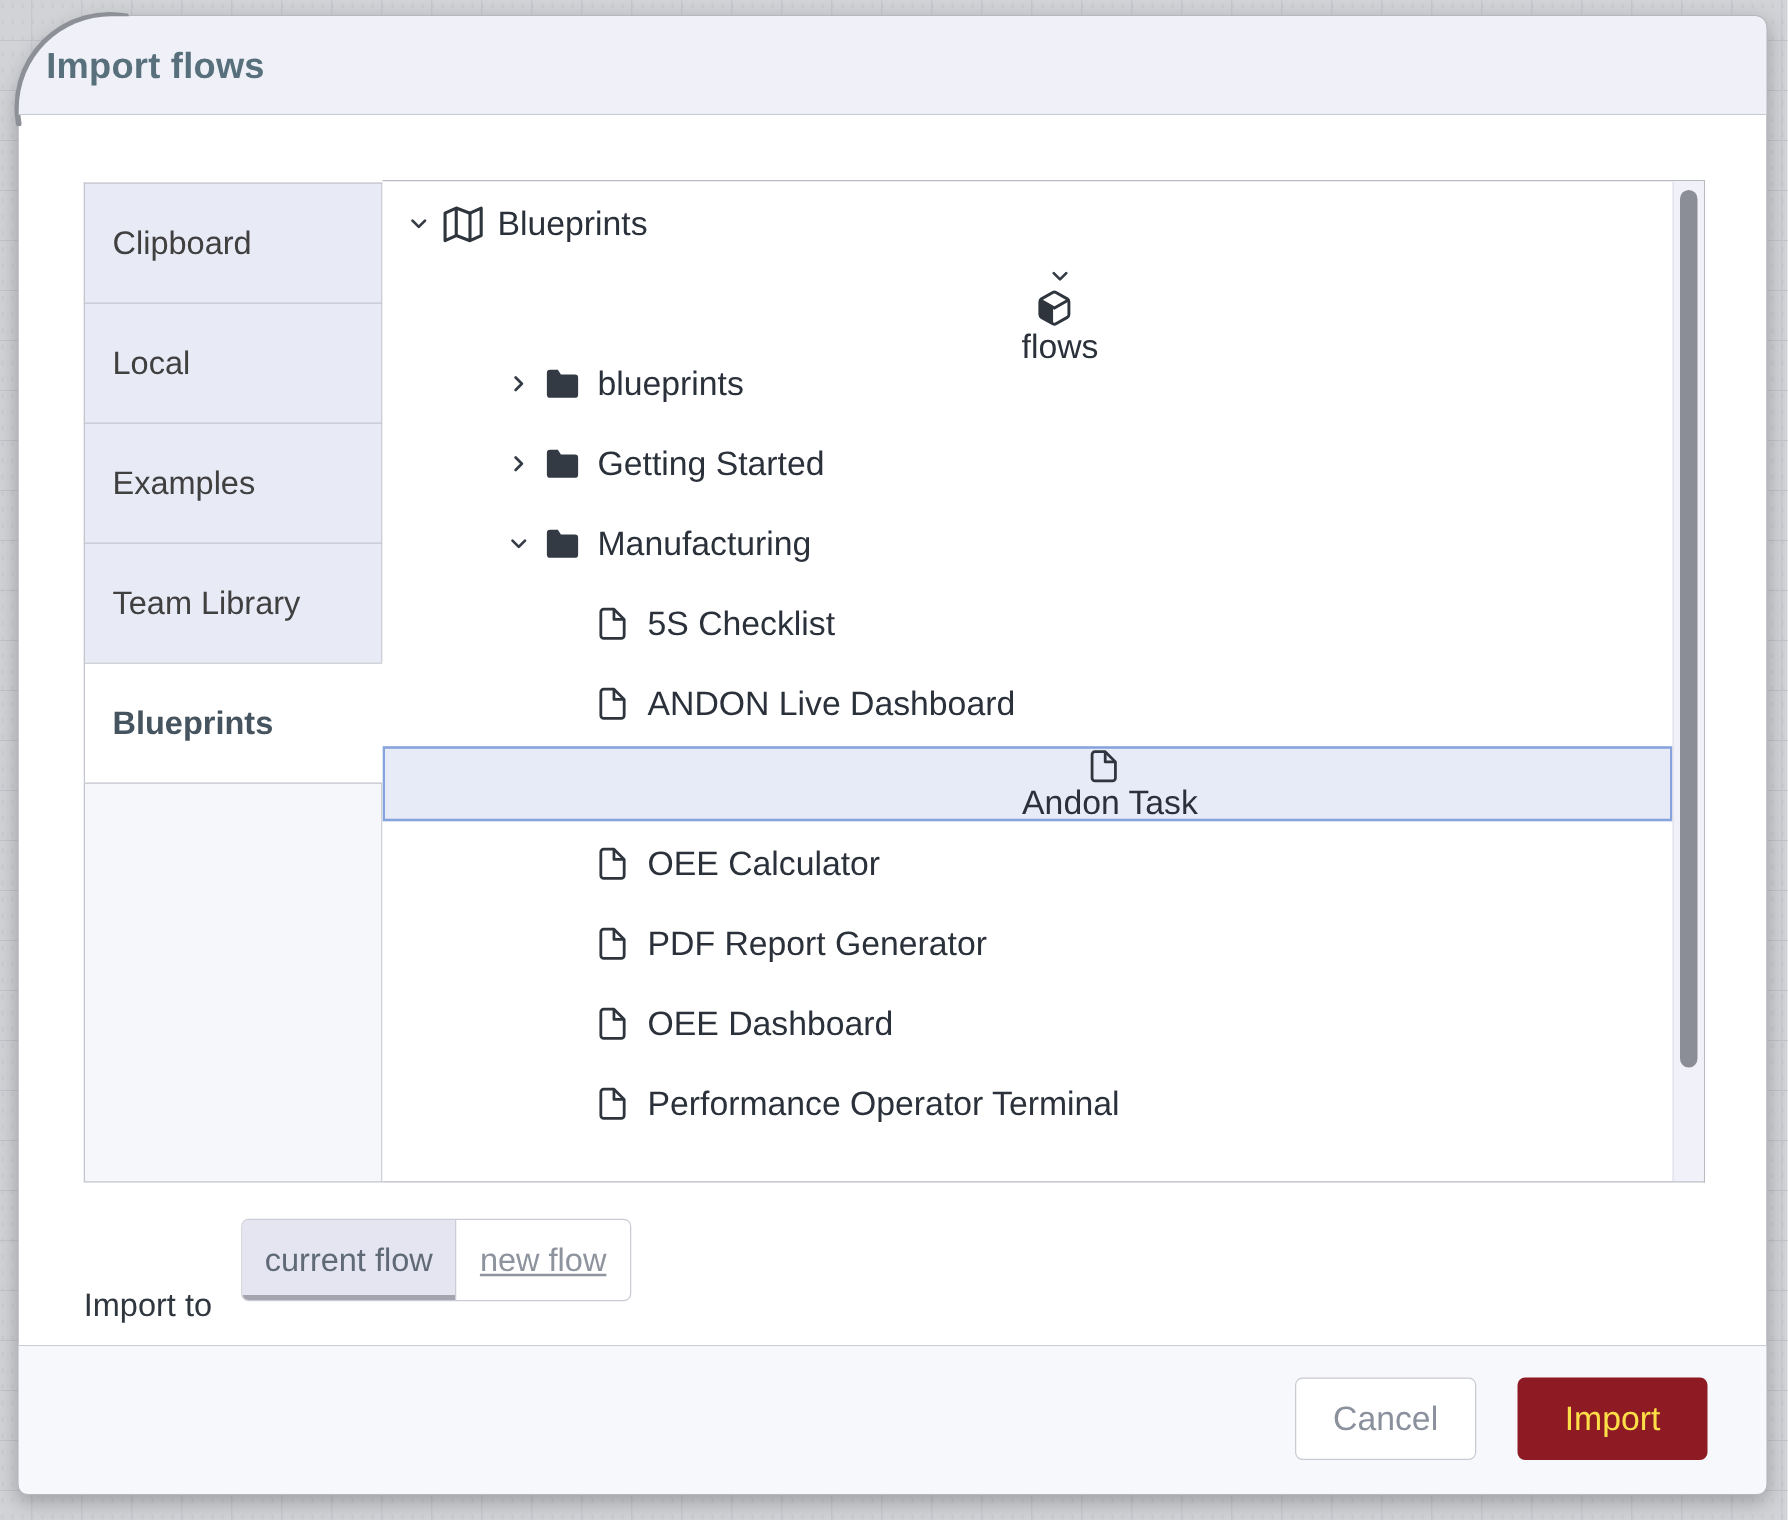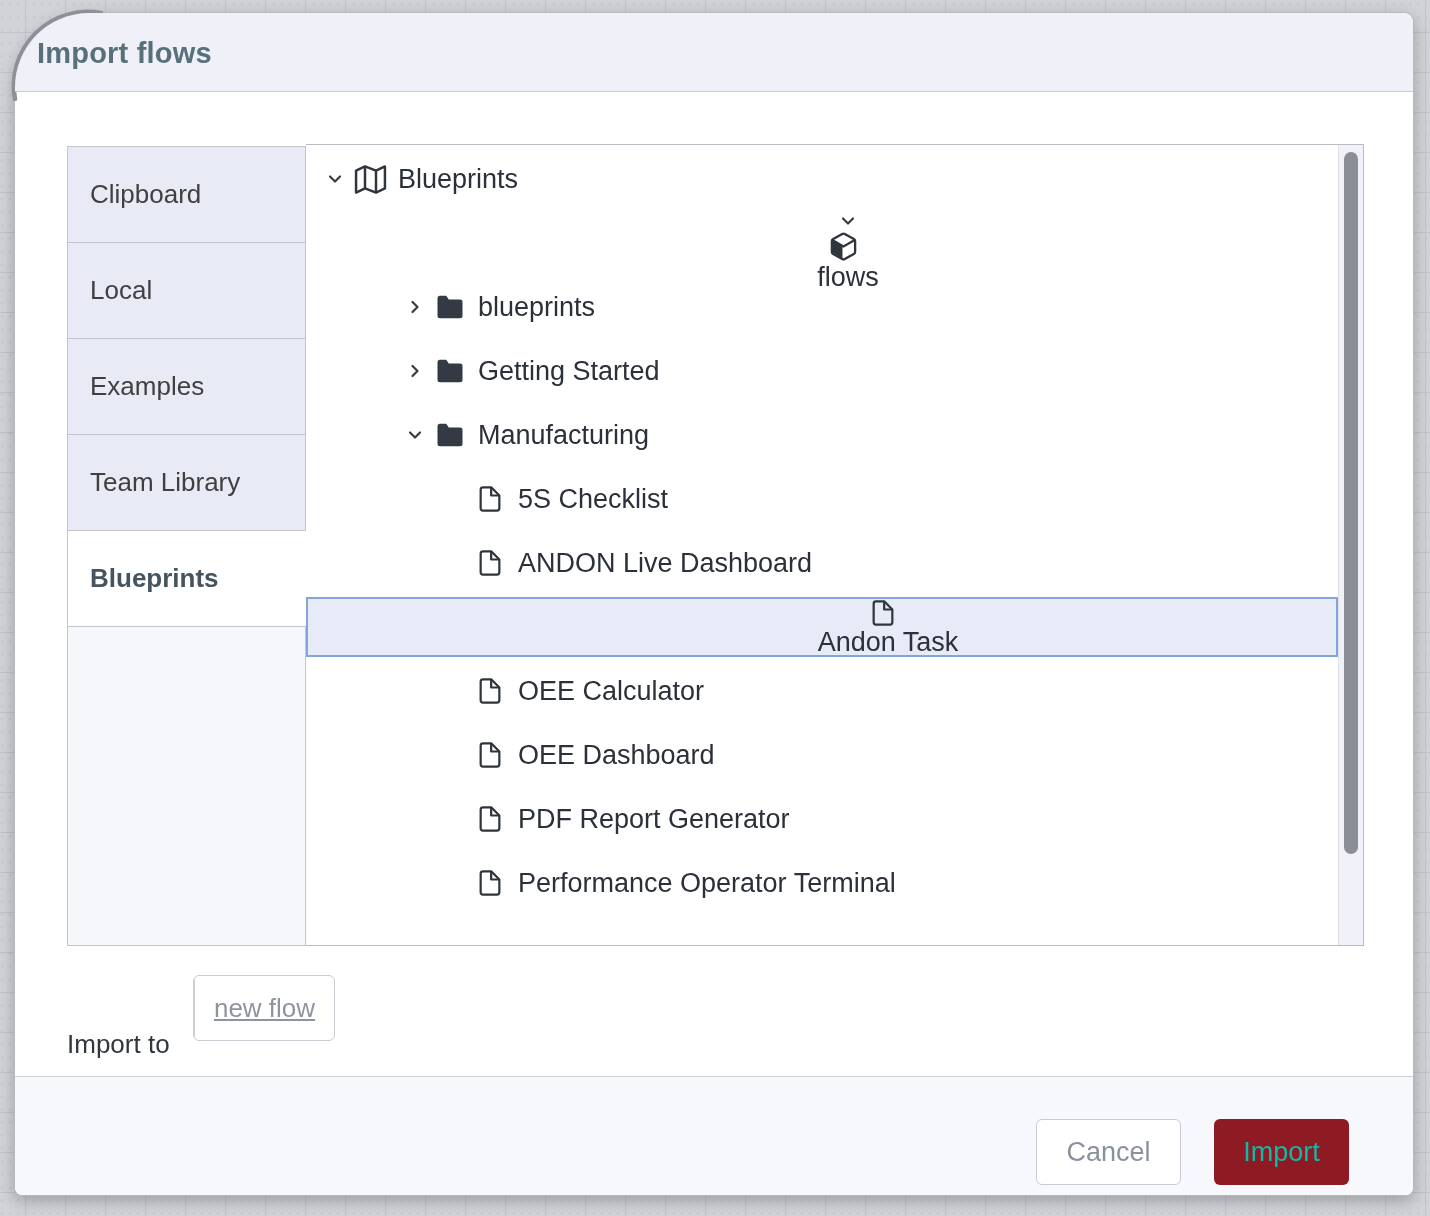--- a/index.html
+++ b/index.html
@@ -87,29 +87,29 @@
     line-height:64px;font-size:26px;text-align:center;cursor:pointer;box-sizing:border-box;
   }
   .toggle-opt.selected{background:#e4e5f1;color:#5f6a76;box-shadow:inset 0 -4px 0 #a3a4ad;}
   .toggle-opt.unselected{color:#8e949e;border-left:1px solid #cbccd4;}
   
   .dlg-footer{
     position:absolute;left:0;right:0;bottom:0;height:118px;
     background:#f7f8fb;border-top:1px solid #ccced6;border-radius:0 0 8px 8px;
   }
   .btn{
-    position:absolute;top:42px;height:66px;border-radius:6px;
+    position:absolute;top:25px;height:66px;border-radius:6px;
     font-size:27px;font-family:"Liberation Sans",sans-serif;cursor:pointer;
   }
   .btn-cancel{
     left:1021px;width:145px;background:#ffffff;
     border:1px solid #c9cbd3;color:#8b919c;
   }
   .btn-import{
-    left:1199px;width:135px;background:#8e1a24;border:none;color:#14b8a6;
+    left:1199px;width:152px;background:#8e1a24;border:none;color:#fde047;
   }
 </style>
 </head>
 <body>
 
 <div class="dialog">
   <svg class="corner-arc" viewBox="0 0 92 92">
     <path d="M 4,90 A 74,74 0 0 1 90,4" fill="none" stroke="#8d9097" stroke-width="4.5" stroke-linecap="round"></path>
   </svg>
 
@@ -248,50 +248,51 @@
           <span class="tlabel">OEE Calculator</span>
         </div>
         <div class="tree-row" style="padding-left: 132px;">
           <span class="chev"></span>
           <span class="ticon">
             <svg width="28" height="28" viewBox="0 0 24 24" fill="none" stroke="#2f353d" stroke-width="1.9" stroke-linejoin="round">
               <path d="M13 2H6a2 2 0 0 0-2 2v16a2 2 0 0 0 2 2h12a2 2 0 0 0 2-2V9z"></path>
               <polyline points="13 2 13 9 20 9"></polyline>
             </svg>
           </span>
+          <span class="tlabel">PDF Report Generator</span>
+        </div>
+        <div class="tree-row" style="padding-left: 132px;">
+          <span class="chev"></span>
+          <span class="ticon">
+            <svg width="28" height="28" viewBox="0 0 24 24" fill="none" stroke="#2f353d" stroke-width="1.9" stroke-linejoin="round">
+              <path d="M13 2H6a2 2 0 0 0-2 2v16a2 2 0 0 0 2 2h12a2 2 0 0 0 2-2V9z"></path>
+              <polyline points="13 2 13 9 20 9"></polyline>
+            </svg>
+          </span>
           <span class="tlabel">OEE Dashboard</span>
-        </div>
-        <div class="tree-row" style="padding-left: 132px;">
-          <span class="chev"></span>
-          <span class="ticon">
-            <svg width="28" height="28" viewBox="0 0 24 24" fill="none" stroke="#2f353d" stroke-width="1.9" stroke-linejoin="round">
-              <path d="M13 2H6a2 2 0 0 0-2 2v16a2 2 0 0 0 2 2h12a2 2 0 0 0 2-2V9z"></path>
-              <polyline points="13 2 13 9 20 9"></polyline>
-            </svg>
-          </span>
-          <span class="tlabel">PDF Report Generator</span>
         </div>
         <div class="tree-row" style="padding-left: 132px;">
           <span class="chev"></span>
           <span class="ticon">
             <svg width="28" height="28" viewBox="0 0 24 24" fill="none" stroke="#2f353d" stroke-width="1.9" stroke-linejoin="round">
               <path d="M13 2H6a2 2 0 0 0-2 2v16a2 2 0 0 0 2 2h12a2 2 0 0 0 2-2V9z"></path>
               <polyline points="13 2 13 9 20 9"></polyline>
             </svg>
           </span>
           <span class="tlabel">Performance Operator Terminal</span>
         </div>
       </div>
     <div class="scrollbar">
       <div class="scroll-thumb"></div>
     </div>
   </div>
 
   <div class="import-to-label">Import to</div>
   <div class="toggle-group">
+      <div class="toggle-opt selected" style="width: 170px;">current flow</div>
       <div class="toggle-opt unselected" style="width: 140px; text-decoration: underline;">new flow</div>
     </div>
 
   <div class="dlg-footer">
     <button class="btn btn-cancel">Cancel</button>
     <button class="btn btn-import">Import</button>
   </div>
 </div>
 
 </body></html>

